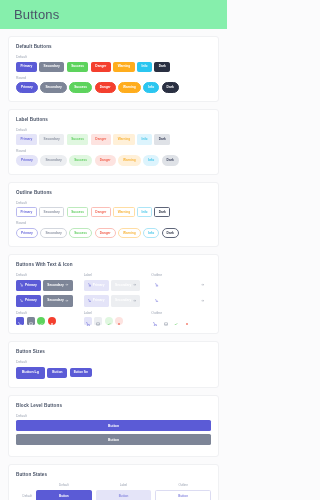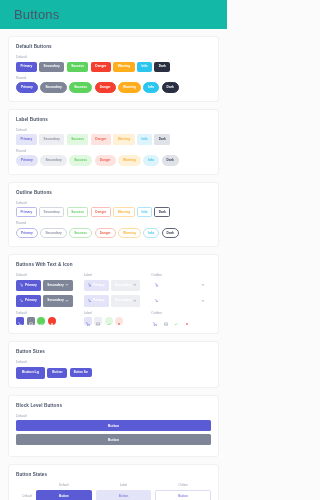--- a/index.html
+++ b/index.html
@@ -5,21 +5,21 @@
   * { box-sizing: border-box; margin:0; padding:0; }
   html,body { width:227px; height:500px; }
   body {
     font-family: "Liberation Sans", sans-serif;
     background:#fbfbfc;
     color:#3b4559;
     overflow:hidden;
   }
   .header {
     height:29px;
-    background:#14b8a6;
+    background:#86efac;
     display:flex;
     align-items:center;
     padding-left:14px;
   }
   .header h1 {
     font-size:13px;
     font-weight:400;
     color:#4a5468;
     letter-spacing:.2px;
   }

